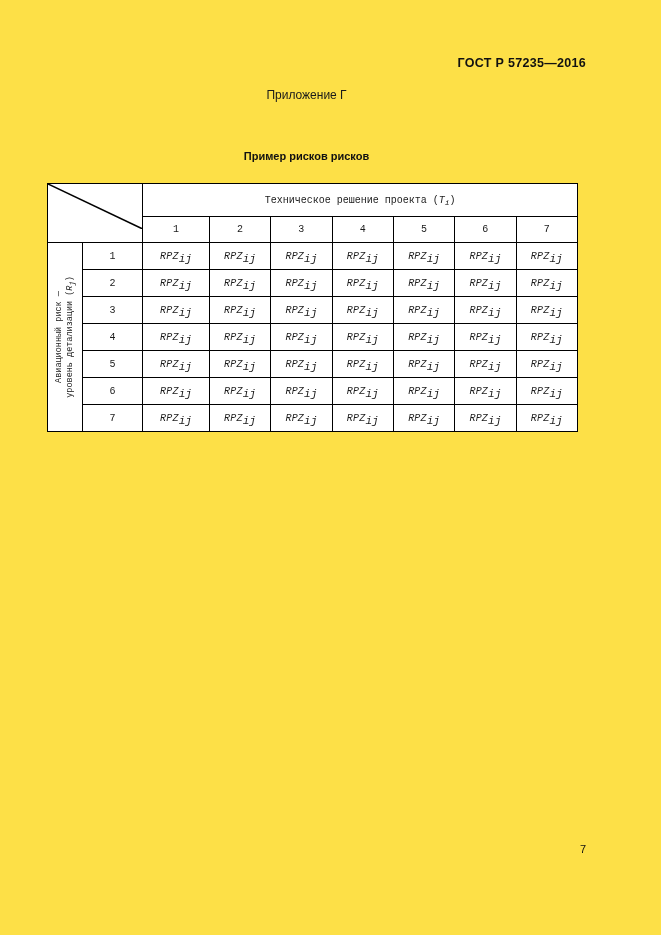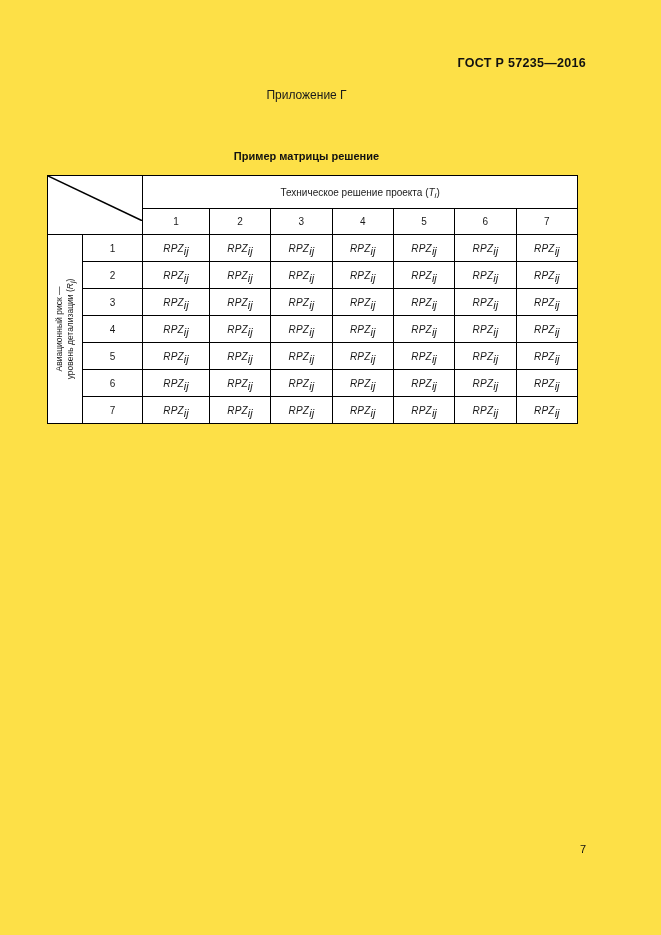--- a/index.html
+++ b/index.html
@@ -56,22 +56,23 @@
     font-size: 11px;
     font-weight: bold;
     color: #111;
     white-space: nowrap;
   }
 
   
   .matrix-wrap {
     position: absolute;
     left: 47px;
-    top: 175px;
+    top: 183px;
     width: 596px;
+    font-family: Liberation Mono, monospace;
   }
   table.matrix {
     border-collapse: collapse;
     table-layout: fixed;
     width: 531px;
     font-size: 9.5px;
     color: #1a1a1a;
   }
   table.matrix td, table.matrix th {
     border: 1px solid #000;
@@ -171,21 +172,21 @@
 <body>
 
 <div class="page">
 
   <div class="running-head">ГОСТ Р 57235—2016</div>
 
   <div class="annex-block">
     <div>Приложение Г</div>
   </div>
 
-  <div class="figure-title">Пример матрицы решение</div>
+  <div class="figure-title">Пример рисков рисков</div>
 
   <div class="matrix-wrap">
     <table class="matrix">
       <colgroup>
         <col style="width:33px">
         <col style="width:57px">
         <col style="width:63px">
         <col style="width:58px">
         <col style="width:58px">
         <col style="width:58px">

